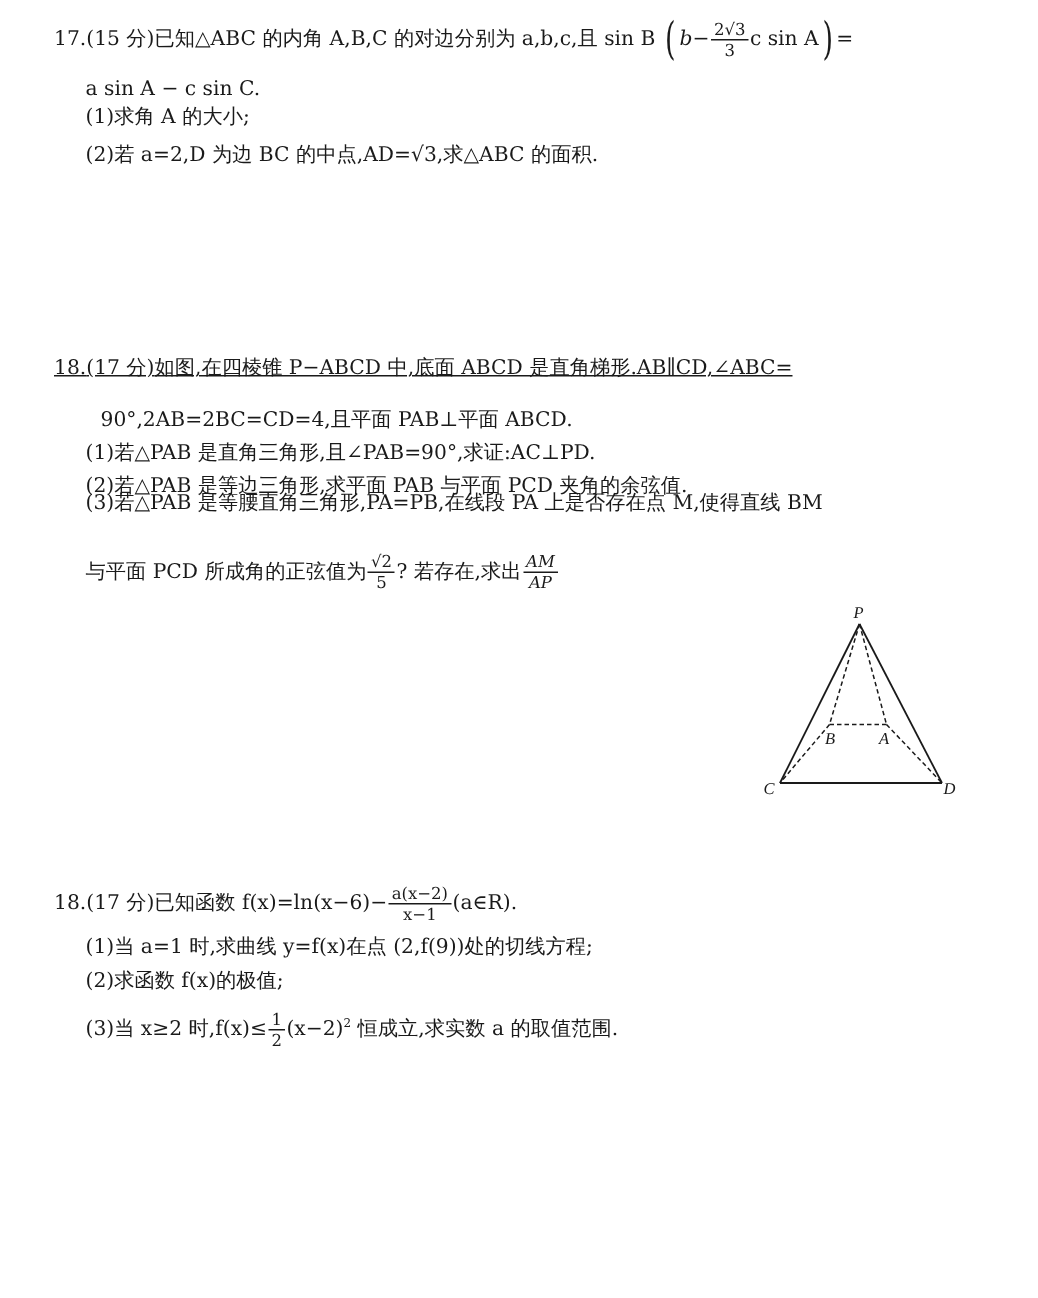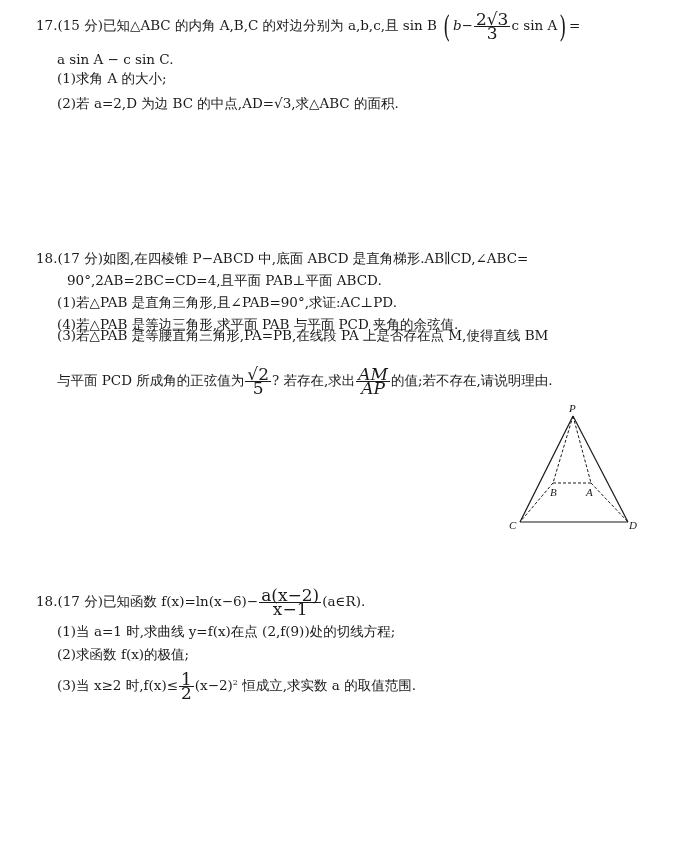--- a/index.html
+++ b/index.html
@@ -3,47 +3,47 @@
 <meta charset="utf-8">
 <style>
   html, body { margin: 0; padding: 0; background: #ffffff; }
   body {
     width: 692px; height: 865px; position: relative; overflow: hidden;
     font-family: "DejaVu Serif", "Liberation Serif", serif;
     color: #1a1a1a; font-size: 13.5px;
   }
   .line { position: absolute; white-space: nowrap; line-height: 18px; }
   .i { font-style: italic; }
-  .frac { display: inline-block; vertical-align: middle; text-align: center; font-size: 17px; line-height: 13px; margin: 0 1px; }
+  .frac { display: inline-block; vertical-align: middle; text-align: center; font-size: 11px; line-height: 13px; margin: 0 1px; }
   .frac .num { display: block; border-bottom: 1px solid #1a1a1a; padding: 0 2px; }
   .frac .den { display: block; padding: 0 2px; }
   .bigparen { display: inline-block; font-size: 30px; line-height: 18px; vertical-align: middle; transform: scaleX(0.6); font-weight: 200; }
   sup { font-size: 8px; }
   svg text { font-family: "Liberation Serif", serif; font-style: italic; font-size: 11px; fill: #1a1a1a; }
 </style>
 </head>
 <body>
 
 <div class="line" style="left:36px; top:13px;">
   <span>17.</span><span>(15 分)</span><span>已知△ABC 的内角 A,B,C 的对边分别为 a,b,c,且 sin B</span>
   <span class="bigparen">(</span><span class="i">b−</span><span class="frac"><span class="num">2√3</span><span class="den">3</span></span><span>c sin A</span><span class="bigparen">)</span><span>=</span>
 </div>
 <div class="line" style="left:57px; top:50px;">a sin A − c sin C.</div>
 <div class="line" style="left:57px; top:69px;">(1)求角 A 的大小;</div>
 <div class="line" style="left:57px; top:94px;text-align:center;">(2)若 a=2,D 为边 BC 的中点,AD=√3,求△ABC 的面积.</div>
 
-<div class="line" style="left:36px; top:249px;">
+<div class="line" style="left:36px; top:236px;text-decoration:underline;">
   <span>18.</span><span>(17 分)</span><span>如图,在四棱锥 P−ABCD 中,底面 ABCD 是直角梯形.AB∥CD,∠ABC=</span>
 </div>
 <div class="line" style="left:57px; top:271px;margin-left:10px;">90°,2AB=2BC=CD=4,且平面 PAB⊥平面 ABCD.</div>
 <div class="line" style="left:57px; top:293px;text-align:right;">(1)若△PAB 是直角三角形,且∠PAB=90°,求证:AC⊥PD.</div>
-<div class="line" style="left:57px; top:315px;">(4)若△PAB 是等边三角形,求平面 PAB 与平面 PCD 夹角的余弦值.</div>
+<div class="line" style="left:57px; top:315px;">(2)若△PAB 是等边三角形,求平面 PAB 与平面 PCD 夹角的余弦值.</div>
 <div class="line" style="left:57px; top:326px;">(3)若△PAB 是等腰直角三角形,PA=PB,在线段 PA 上是否存在点 M,使得直线 BM</div>
 <div class="line" style="left:57px; top:368px;">
-  <span>与平面 PCD 所成角的正弦值为</span><span class="frac"><span class="num">√2</span><span class="den">5</span></span><span>? 若存在,求出</span><span class="frac i"><span class="num">AM</span><span class="den">AP</span></span><span>的值;若不存在,请说明理由.</span>
+  <span>与平面 PCD 所成角的正弦值为</span><span class="frac"><span class="num">√2</span><span class="den">5</span></span><span>? 若存在,求出</span><span class="frac i"><span class="num">AM</span><span class="den">AP</span></span>
 </div>
 
 <svg style="position:absolute; left:490px; top:395px;" width="160" height="145" viewBox="0 0 160 145">
   <g stroke="#1a1a1a" fill="none">
     <line x1="83" y1="21" x2="30" y2="127" stroke-width="1.2"></line>
     <line x1="83" y1="21" x2="138" y2="127" stroke-width="1.2"></line>
     <line x1="30" y1="127" x2="138" y2="127" stroke-width="1.2"></line>
     <line x1="83" y1="21" x2="63" y2="88" stroke-width="1" stroke-dasharray="3,2"></line>
     <line x1="83" y1="21" x2="101" y2="88" stroke-width="1" stroke-dasharray="3,2"></line>
     <line x1="63" y1="88" x2="101" y2="88" stroke-width="1" stroke-dasharray="3,2"></line>

